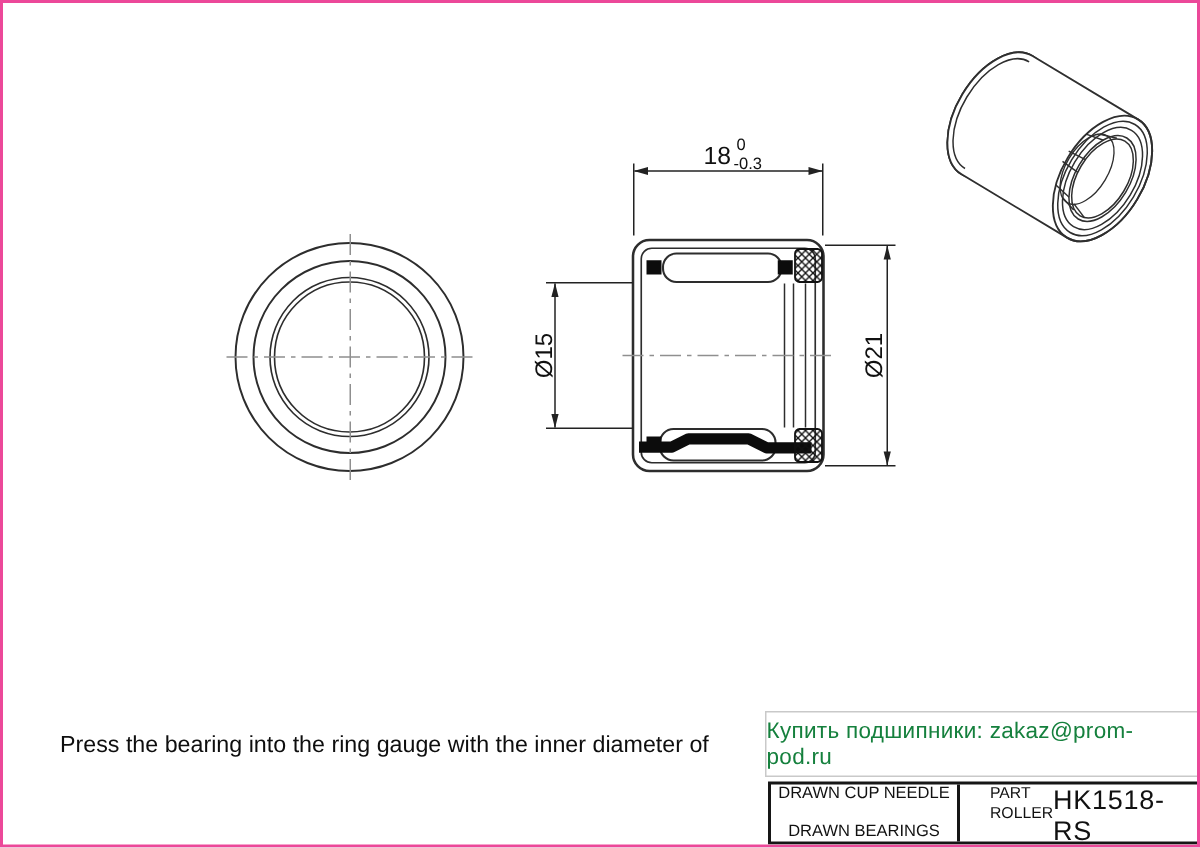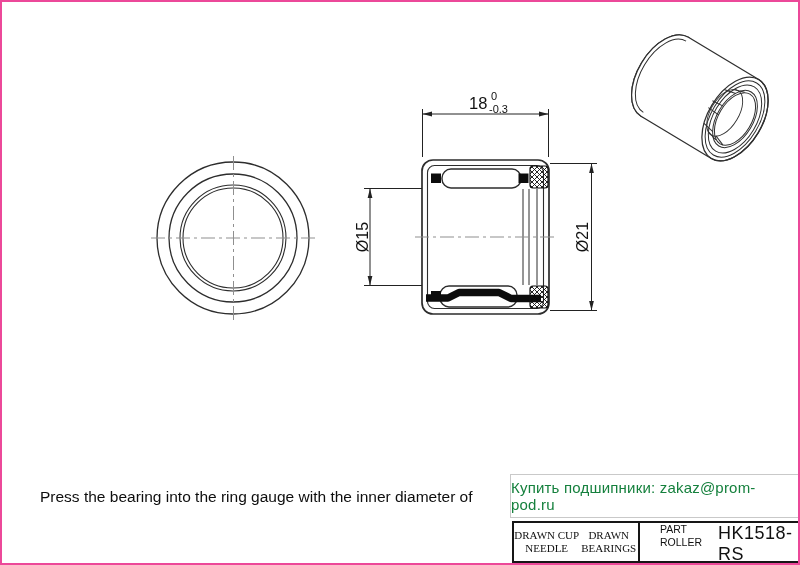--- a/index.html
+++ b/index.html
@@ -25,32 +25,32 @@
     display:flex;align-items:center;justify-content:center;
     font-size:15px;color:#15803d;letter-spacing:0.2px;
   }
   .title-block{
     position:absolute;left:510px;top:519px;width:288px;height:42px;
     border:2px solid #161616;box-sizing:border-box;
     display:flex;background:#fff;
   }
   .tb-cell-product{
     width:126px;border-right:2px solid #161616;box-sizing:border-box;
-    display:flex;flex-direction:row;align-items:center;justify-content:flex-start;
-    font-size:11px;line-height:13.5px;text-align:center;color:#111;font-family:Liberation Serif, serif;
+    display:flex;flex-direction:column;align-items:center;justify-content:space-between;
+    font-size:11px;line-height:13.5px;text-align:center;color:#111;
   }
   .tb-cell-part{
     flex:1;display:flex;box-sizing:border-box;
     padding-left:20px;
   }
   .tb-part-label{
     font-size:10.5px;line-height:12.5px;color:#111;
   }
   .tb-part-number{
-    font-size:18px;color:#111;margin-left:16px;letter-spacing:0.5px;
+    font-size:18px;color:#111;margin-left:0;letter-spacing:0.5px;
   }
 </style>
 </head>
 <body>
 
 <div id="page">
 
   <svg id="drawing-svg" width="800" height="565" viewBox="0 0 800 565" xmlns="http://www.w3.org/2000/svg">
     <defs>
       <pattern id="xh" width="5" height="5" patternUnits="userSpaceOnUse">

